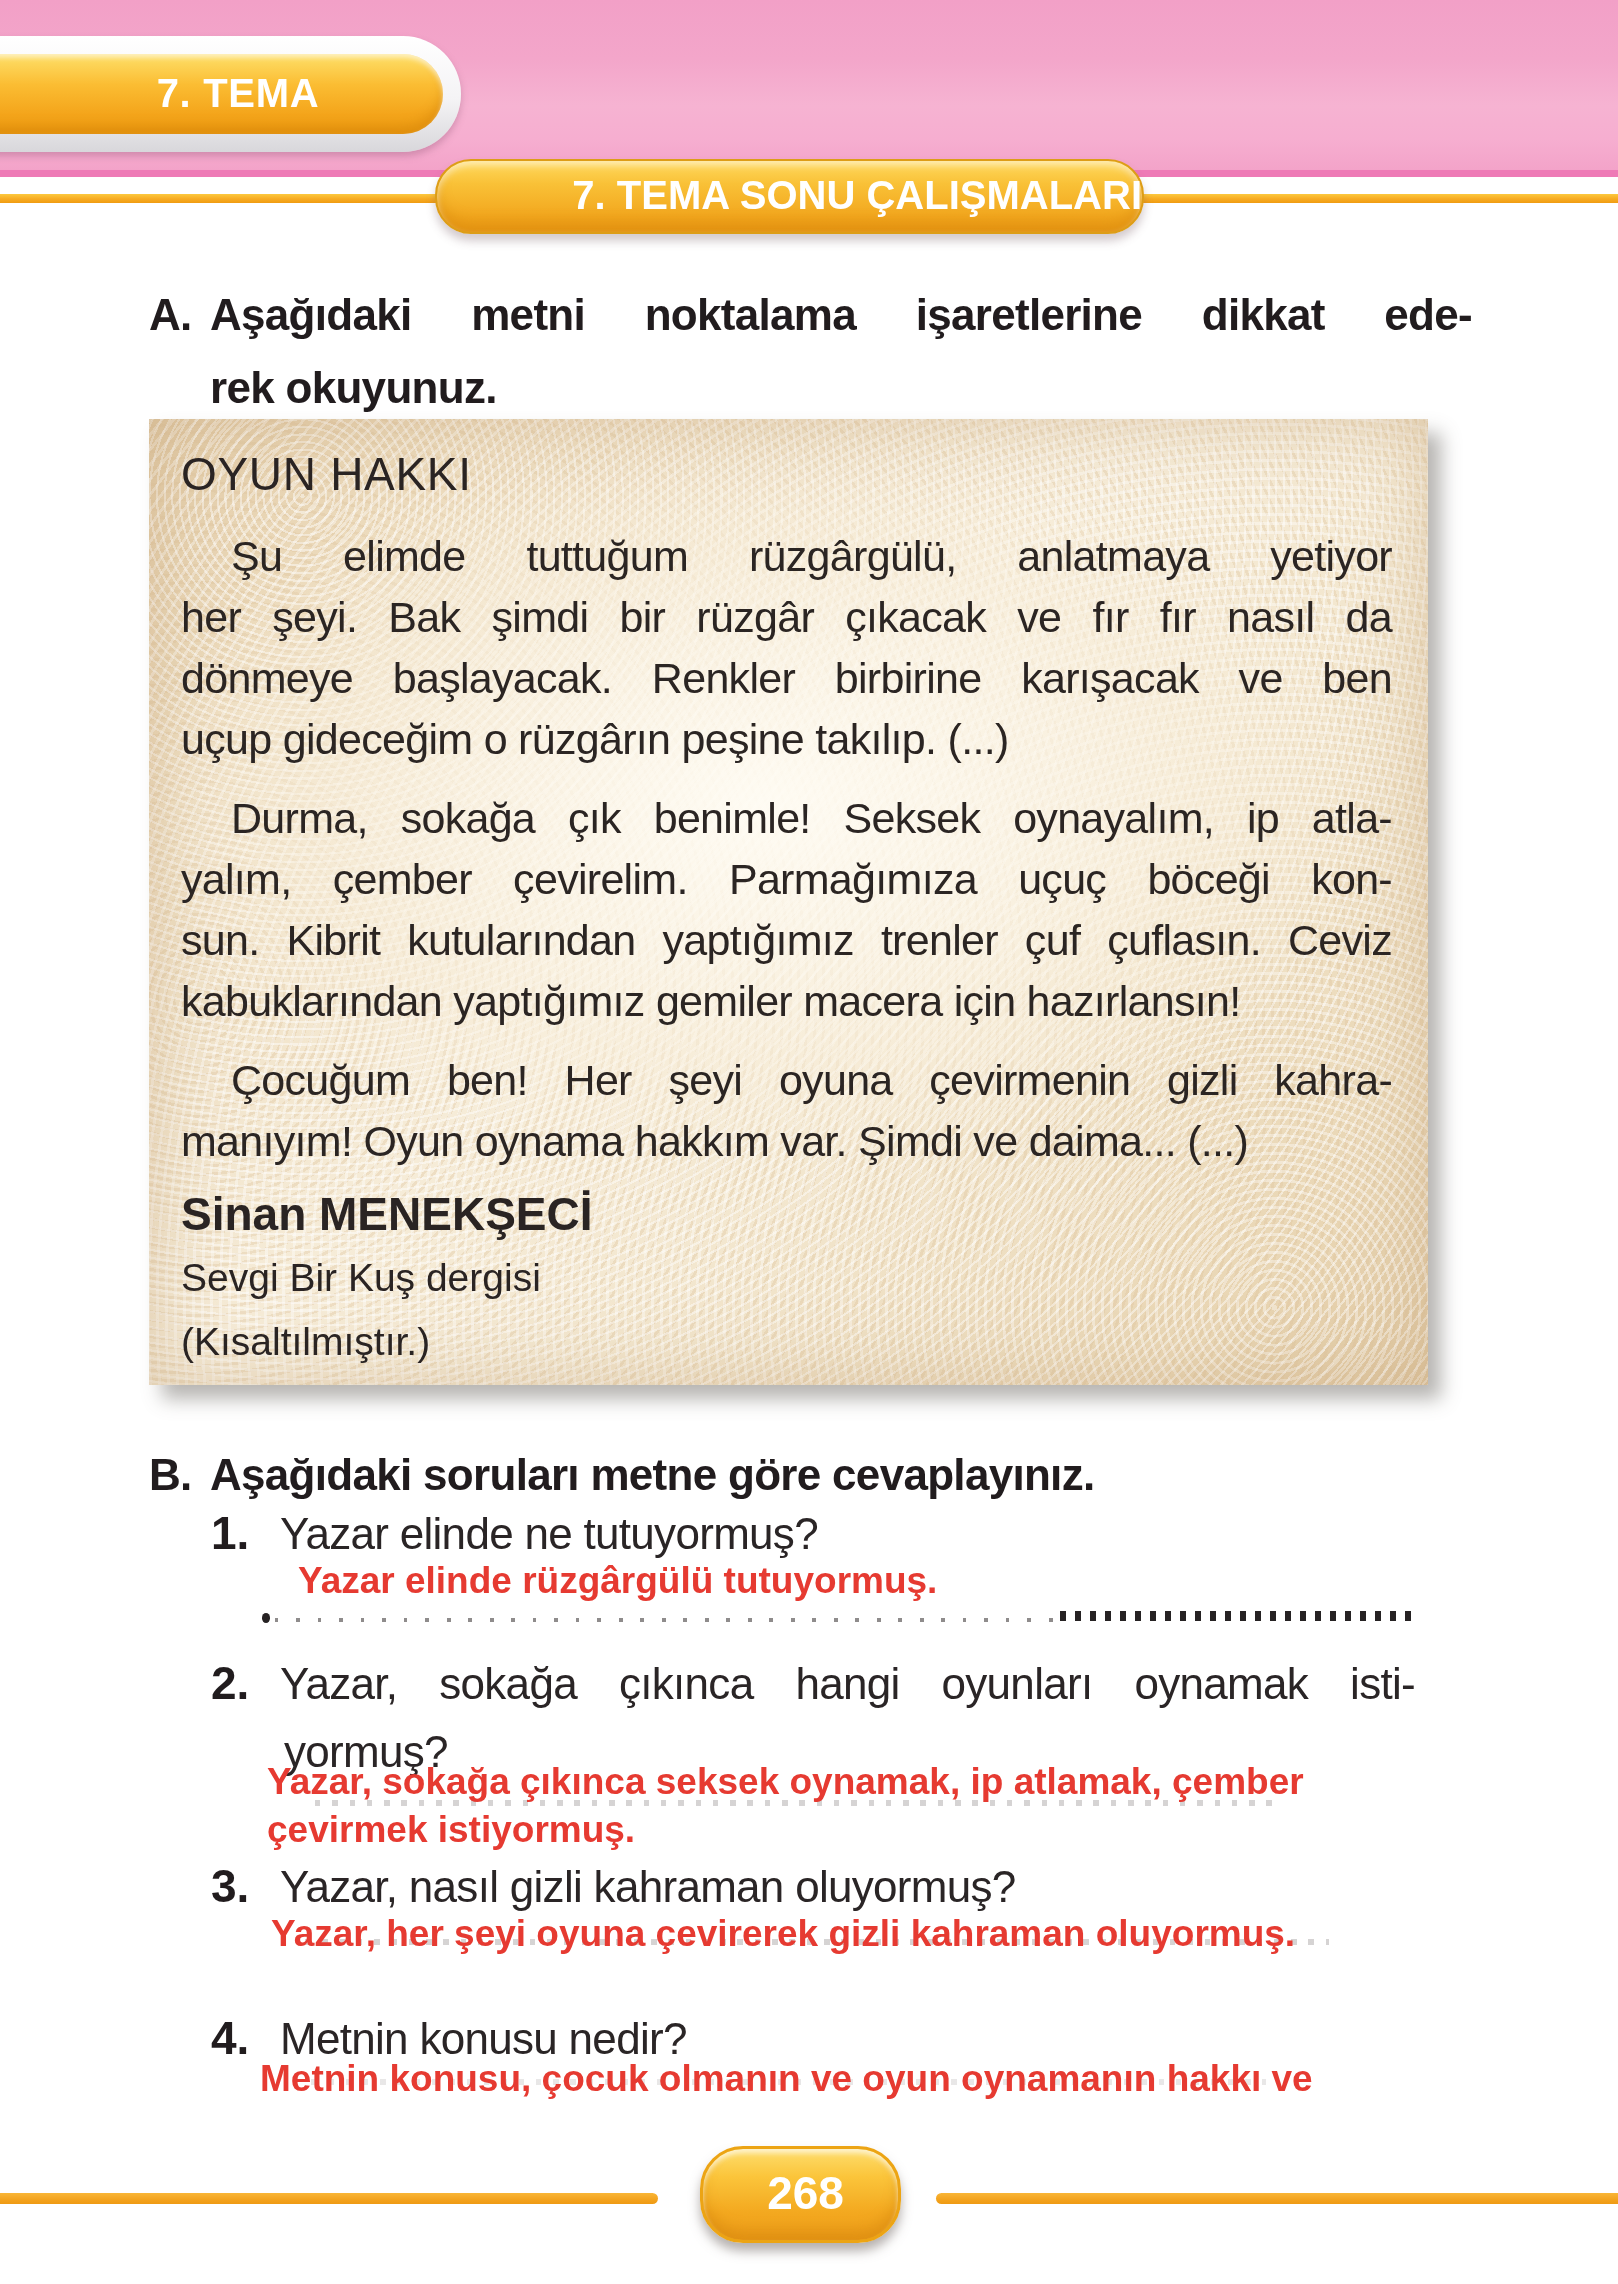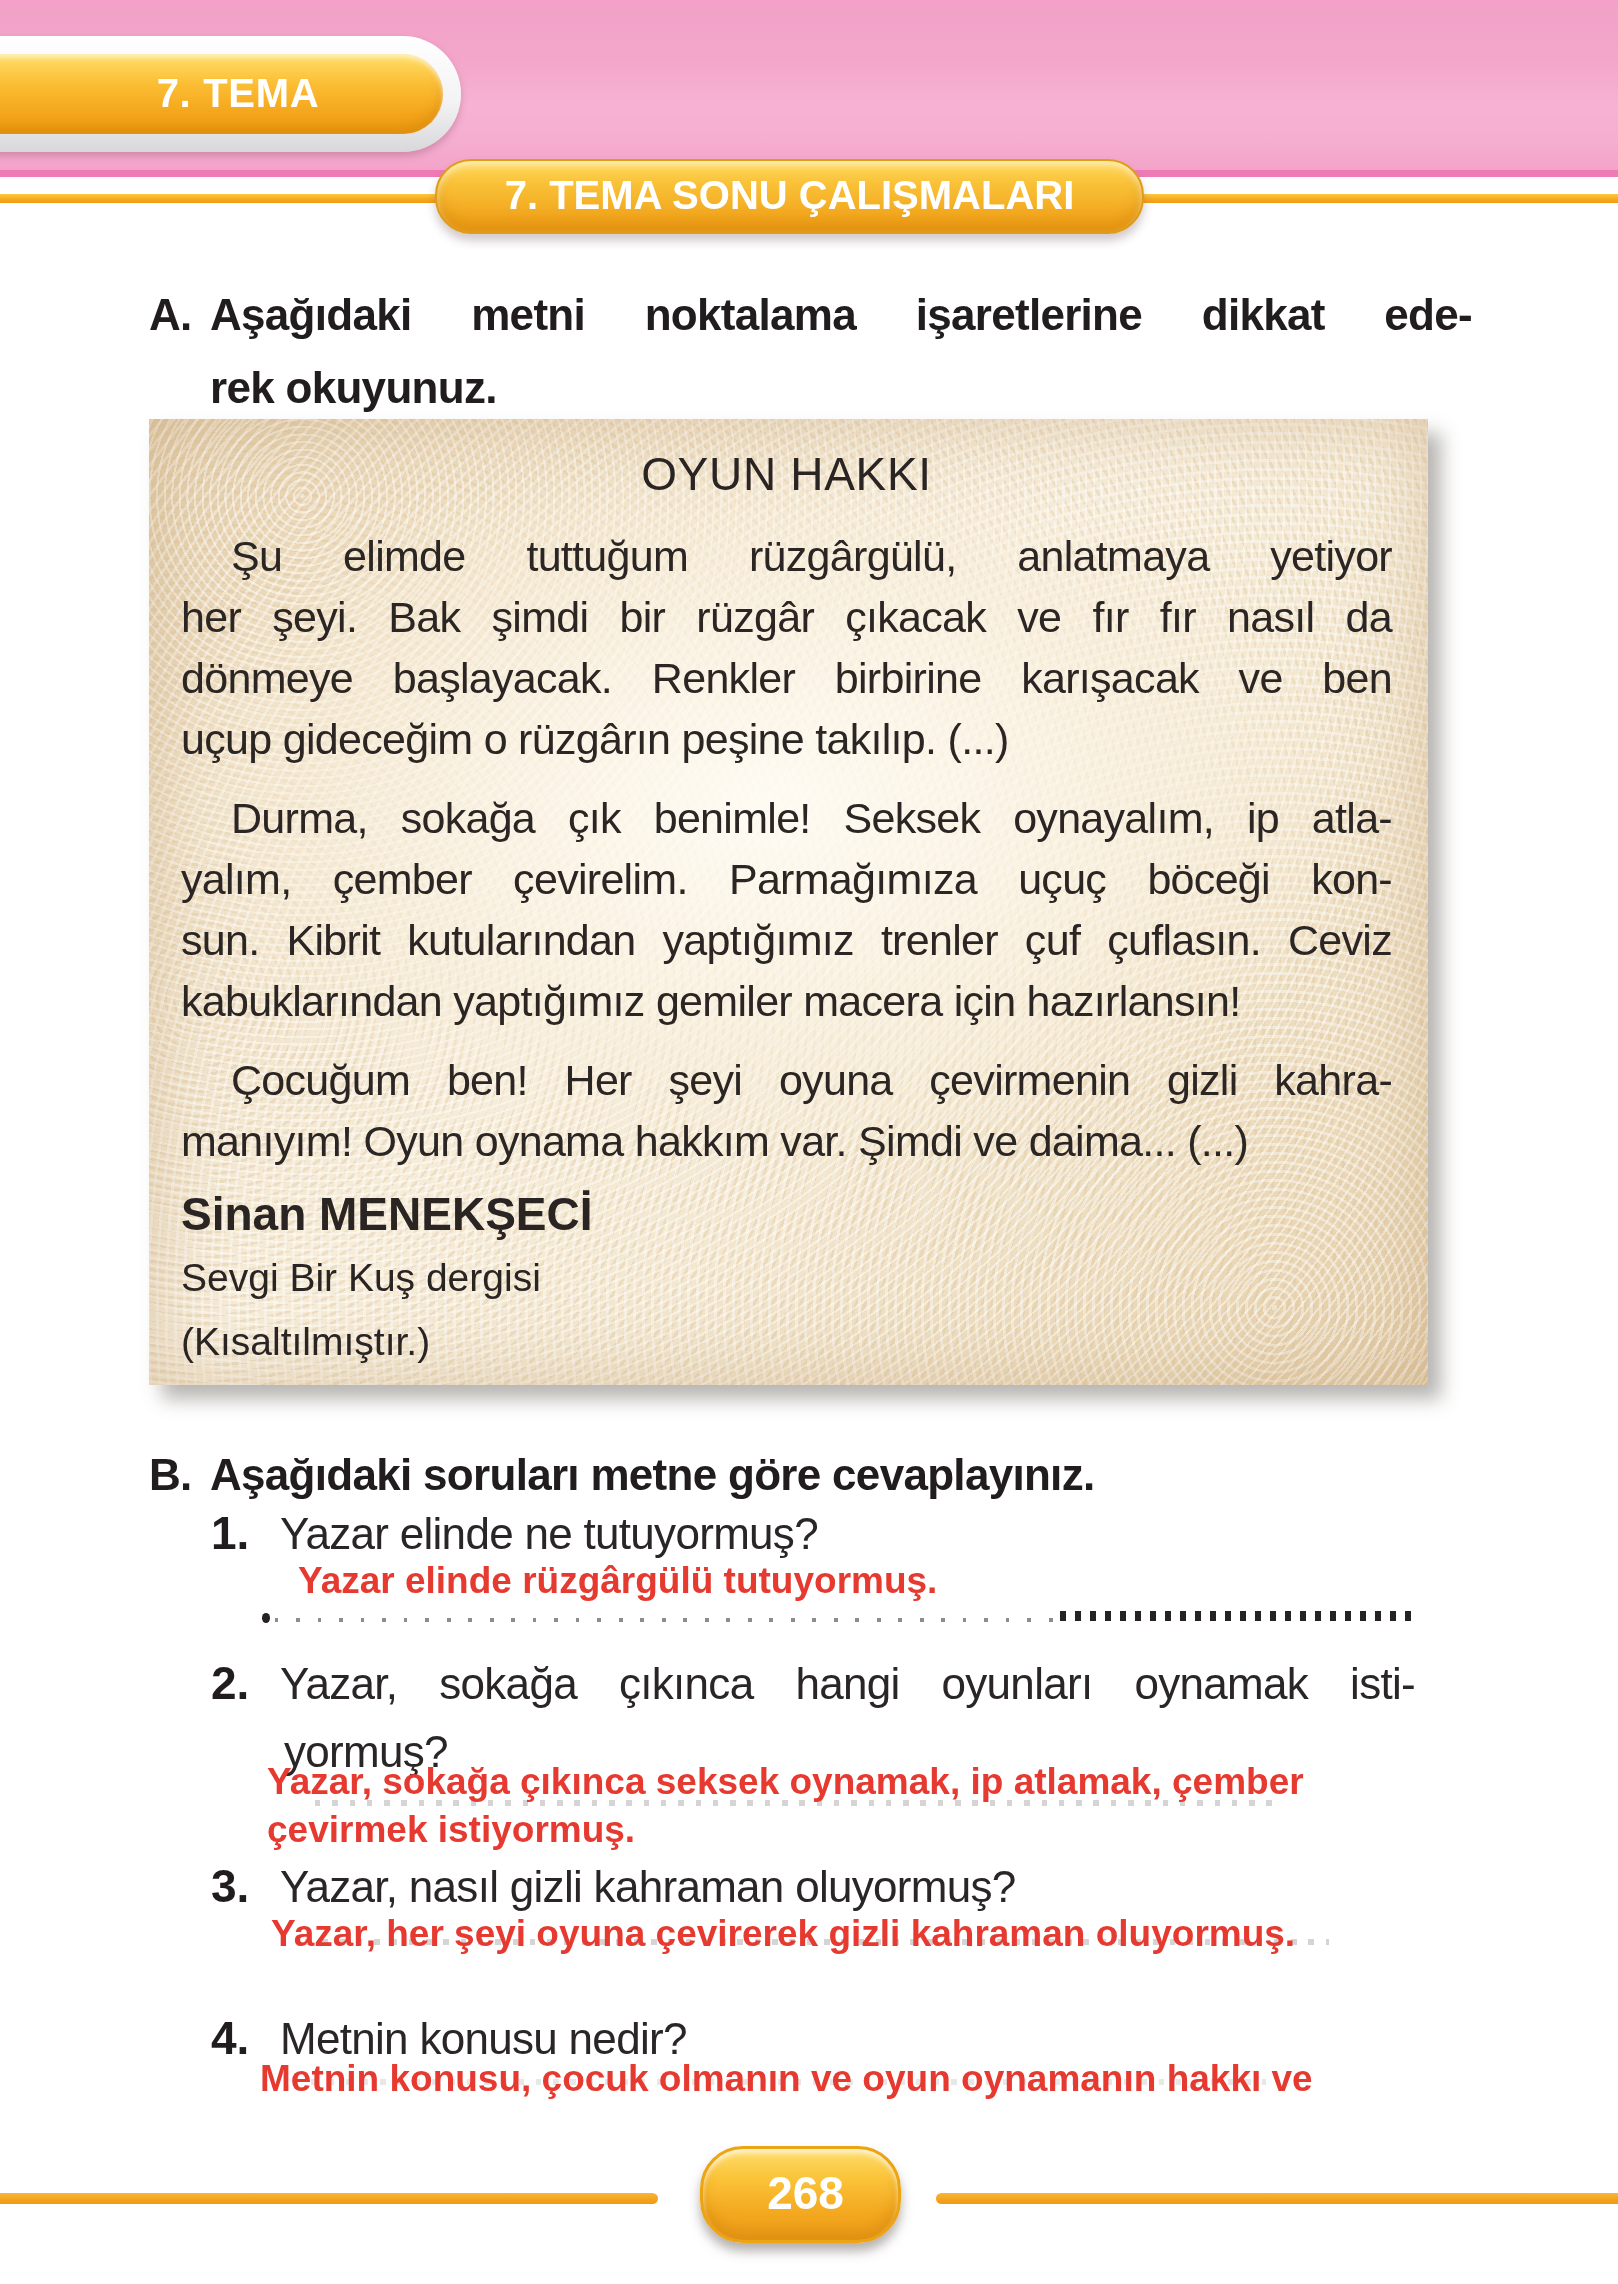--- a/index.html
+++ b/index.html
@@ -45,21 +45,21 @@
   }
   .banner-pill{
     position:absolute;left:435px;top:159px;width:709px;height:75px;
     border-radius:36px;box-sizing:border-box;
     border:2.8px solid #dd9d17;
     background:linear-gradient(180deg,#ffda5e 0%,#f9c137 32%,#f2a71e 78%,#ef9f18 100%);
     box-shadow:0 7px 9.7px rgba(110,80,90,.30), inset 0 4.2px 7px rgba(255,255,255,.55), inset 0 -9.7px 12.5px rgba(206,124,6,.4);
     z-index:3;
   }
   .banner-pill .pill-text{
-    display:block;line-height:68px;text-align:center;
+    display:block;line-height:68px;text-align:right;
     font-size:40px;font-weight:bold;color:#ffffff;letter-spacing:0px;
   }
   
   .section-head{
     position:absolute;left:149px;width:1323px;
     display:flex;align-items:flex-start;
     font-weight:bold;font-size:44px;line-height:73px;color:#211c1e;
     letter-spacing:-0.7px;
   }
   .section-head .hletter{flex:0 0 61px;}
@@ -71,21 +71,21 @@
     box-sizing:border-box;padding:28px 36px 0 32px;
     background:
       radial-gradient(ellipse 62% 48% at 48% 40%, rgba(255,252,244,.95) 0%, rgba(249,240,222,.55) 55%, rgba(0,0,0,0) 78%),
       repeating-radial-gradient(circle at 12% 8%, rgba(255,255,255,.45) 0 2.1px, rgba(0,0,0,0) 2.1px 7.6px),
       repeating-radial-gradient(circle at 88% 92%, rgba(255,255,255,.38) 0 2.8px, rgba(0,0,0,0) 2.8px 9px),
       repeating-radial-gradient(circle at 4% 60%, rgba(222,196,158,.35) 0 2.8px, rgba(0,0,0,0) 2.8px 8.3px),
       linear-gradient(135deg,#e2cba6 0%,#eddcbe 16%,#f6ecd8 45%,#f3e7cf 62%,#e9d6b4 88%,#e0c8a2 100%);
     box-shadow:12.5px 14px 18px rgba(95,90,85,.45), inset 0 0 76px rgba(197,166,124,.5);
   }
   .story-title{
-    text-align:center;font-size:46px;line-height:55px;letter-spacing:0.7px;
+    text-align:left;font-size:46px;line-height:55px;letter-spacing:0.7px;
     color:#2a2423;margin-bottom:24px;
   }
   .sline{
     margin:0;font-size:43px;line-height:61px;letter-spacing:-0.7px;color:#2b2523;
   }
   .sline.j{text-align:justify;text-align-last:justify;}
   .sline.first{padding-left:50px;}
   .pgap{height:18px;}
   .attrib{
     font-size:39px;line-height:64px;color:#2a2423;

